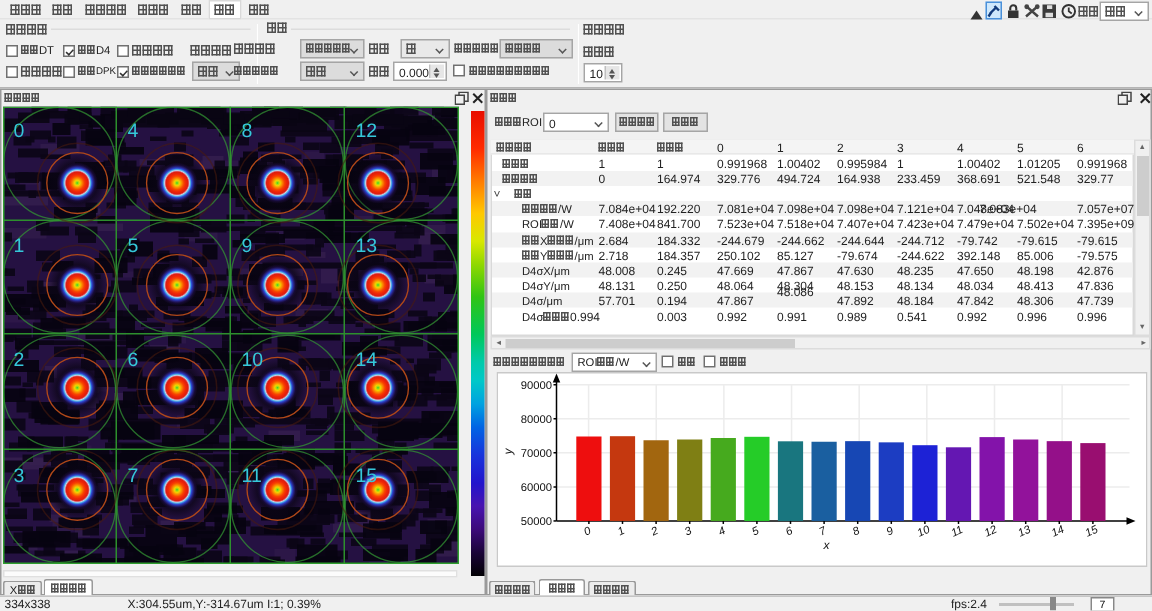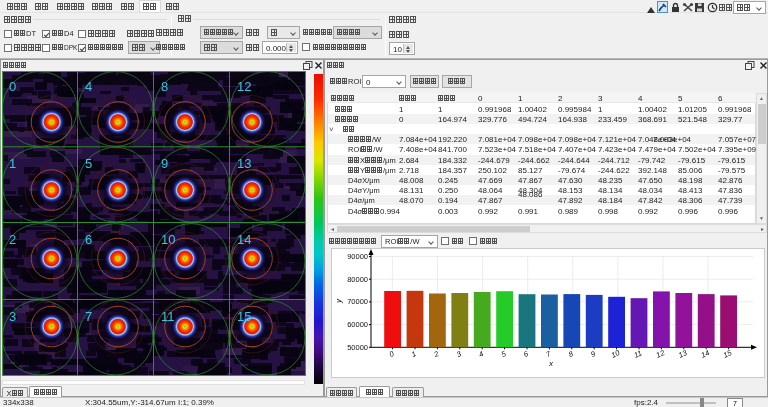--- a/index.html
+++ b/index.html
@@ -1322,36 +1322,36 @@
 <div class="tc" style="left:438px;top:187.1px">0.250</div>
 <div class="tc" style="left:478px;top:187.1px">48.064</div>
 <div class="tc" style="left:518px;top:187.1px">48.304</div>
 <div class="tc" style="left:558px;top:187.1px">48.153</div>
 <div class="tc" style="left:598px;top:187.1px">48.134</div>
 <div class="tc" style="left:638px;top:187.1px">48.034</div>
 <div class="tc" style="left:678px;top:187.1px">48.413</div>
 <div class="tc" style="left:718px;top:187.1px">47.836</div>
 <div style="position:absolute;left:328px;top:195.3px;width:427px;height:10.2px;background:#f2f2f2"></div>
 <div class="tc" style="left:348px;top:197.3px"><span class="lt">D4σ/μm</span></div>
-<div class="tc" style="left:399px;top:197.3px">48.070</div>
+<div class="tc" style="left:399px;top:197.3px">57.701</div>
 <div class="tc" style="left:438px;top:197.3px">0.194</div>
 <div class="tc" style="left:478px;top:197.3px">47.867</div>
 <div class="tc" style="left:518px;top:191px">48.086</div>
 <div class="tc" style="left:558px;top:197.3px">47.892</div>
 <div class="tc" style="left:598px;top:197.3px">48.184</div>
 <div class="tc" style="left:638px;top:197.3px">47.842</div>
 <div class="tc" style="left:678px;top:197.3px">48.306</div>
 <div class="tc" style="left:718px;top:197.3px">47.739</div>
 <div class="tc" style="left:348px;top:207.5px"><span class="lt">D4σ</span><i class="z5"></i><i class="z5"></i><i class="z5"></i></div>
 <div class="tc" style="left:380px;top:207.5px">0.994</div>
 <div class="tc" style="left:438px;top:207.5px">0.003</div>
 <div class="tc" style="left:478px;top:207.5px">0.992</div>
 <div class="tc" style="left:518px;top:207.5px">0.991</div>
 <div class="tc" style="left:558px;top:207.5px">0.989</div>
-<div class="tc" style="left:598px;top:207.5px">0.998</div>
+<div class="tc" style="left:598px;top:207.5px">0.541</div>
 <div class="tc" style="left:638px;top:207.5px">0.992</div>
 <div class="tc" style="left:678px;top:207.5px">0.996</div>
 <div class="tc" style="left:718px;top:207.5px">0.996</div>
 <div style="position:absolute;left:756px;top:93px;width:11px;height:131px;background:#f0f0f0;border:1px solid #dcdcdc"></div>
 <div class="sa" style="left:757px;top:94px">▲</div>
 <div class="sa" style="left:757px;top:214px">▼</div>
 <div style="position:absolute;left:757.5px;top:104px;width:8px;height:40px;background:#cdcdcd"></div>
 <div style="position:absolute;left:327px;top:224px;width:440px;height:9px;background:#f0f0f0;border:1px solid #dcdcdc"></div>
 <div class="sa" style="left:328px;top:224.5px">◄</div>
 <div class="sa" style="left:758px;top:224.5px">►</div>

